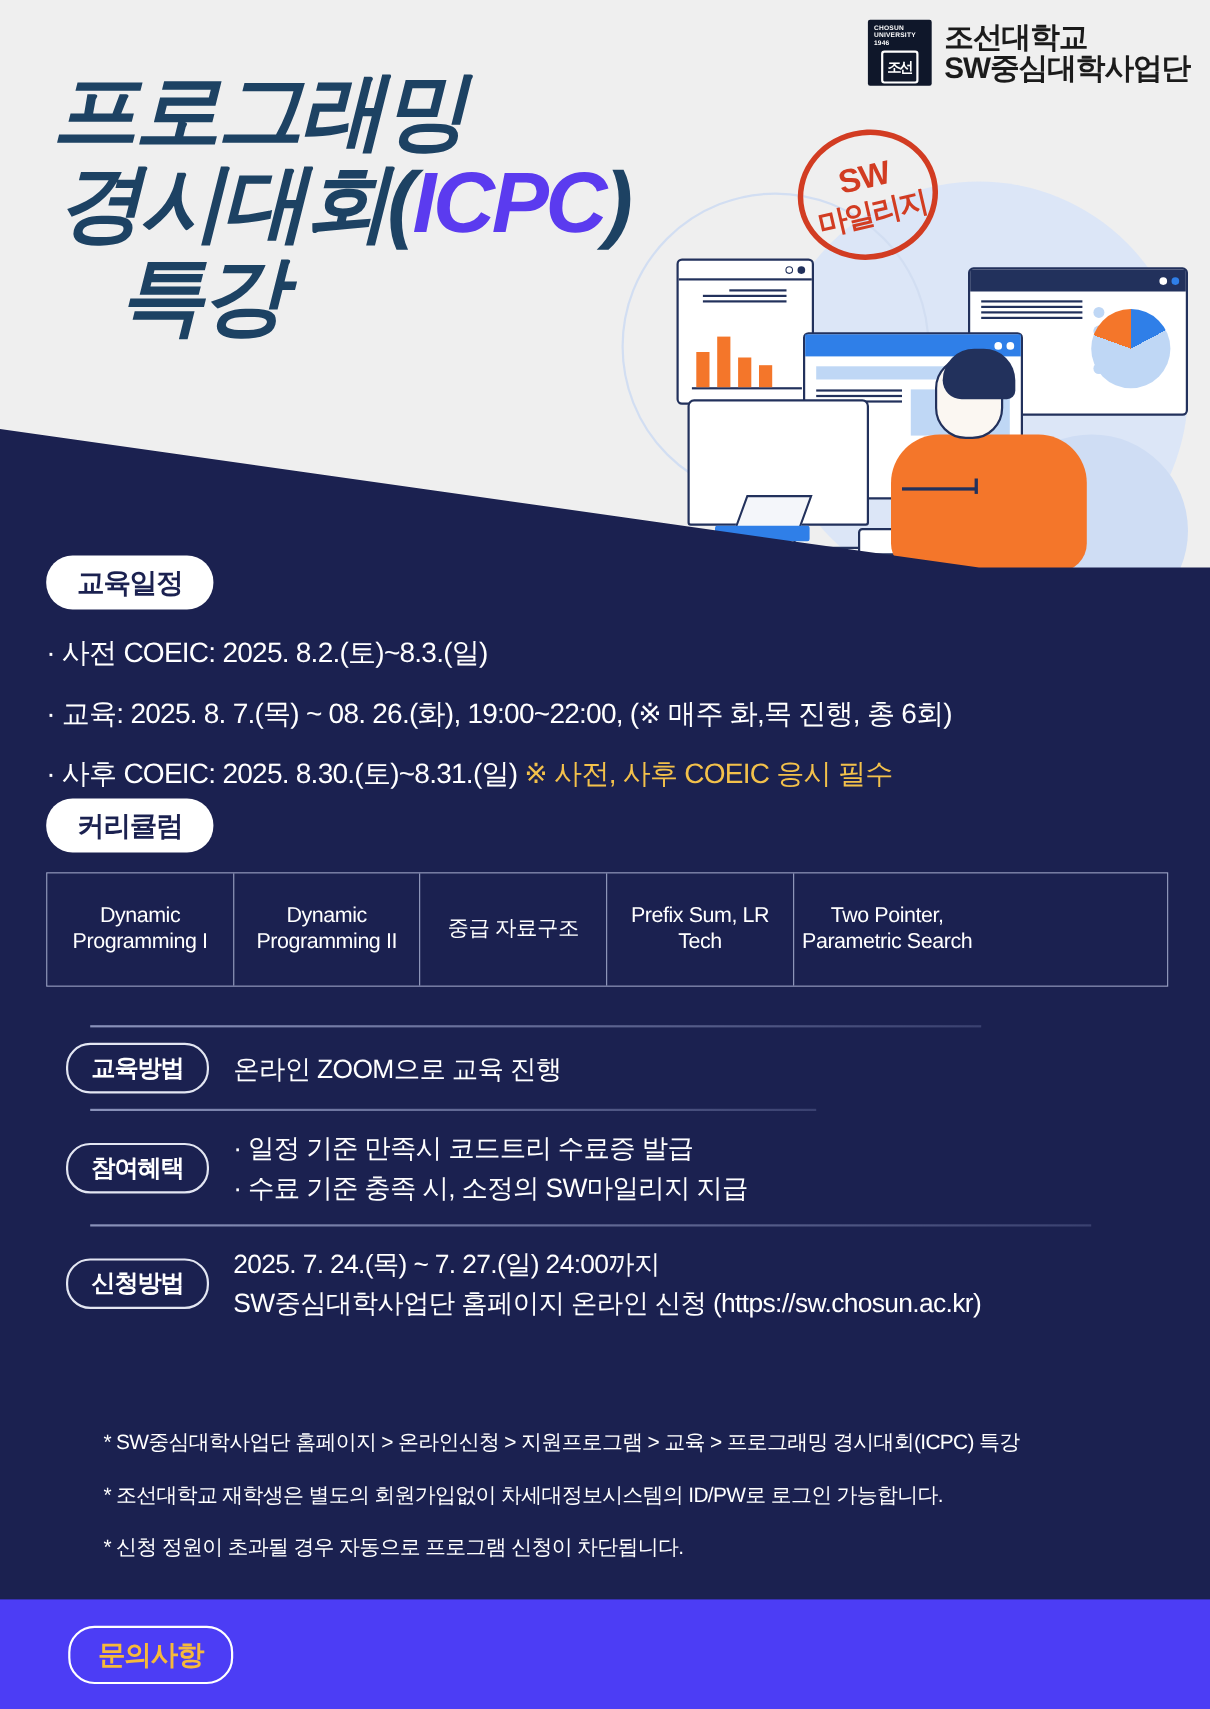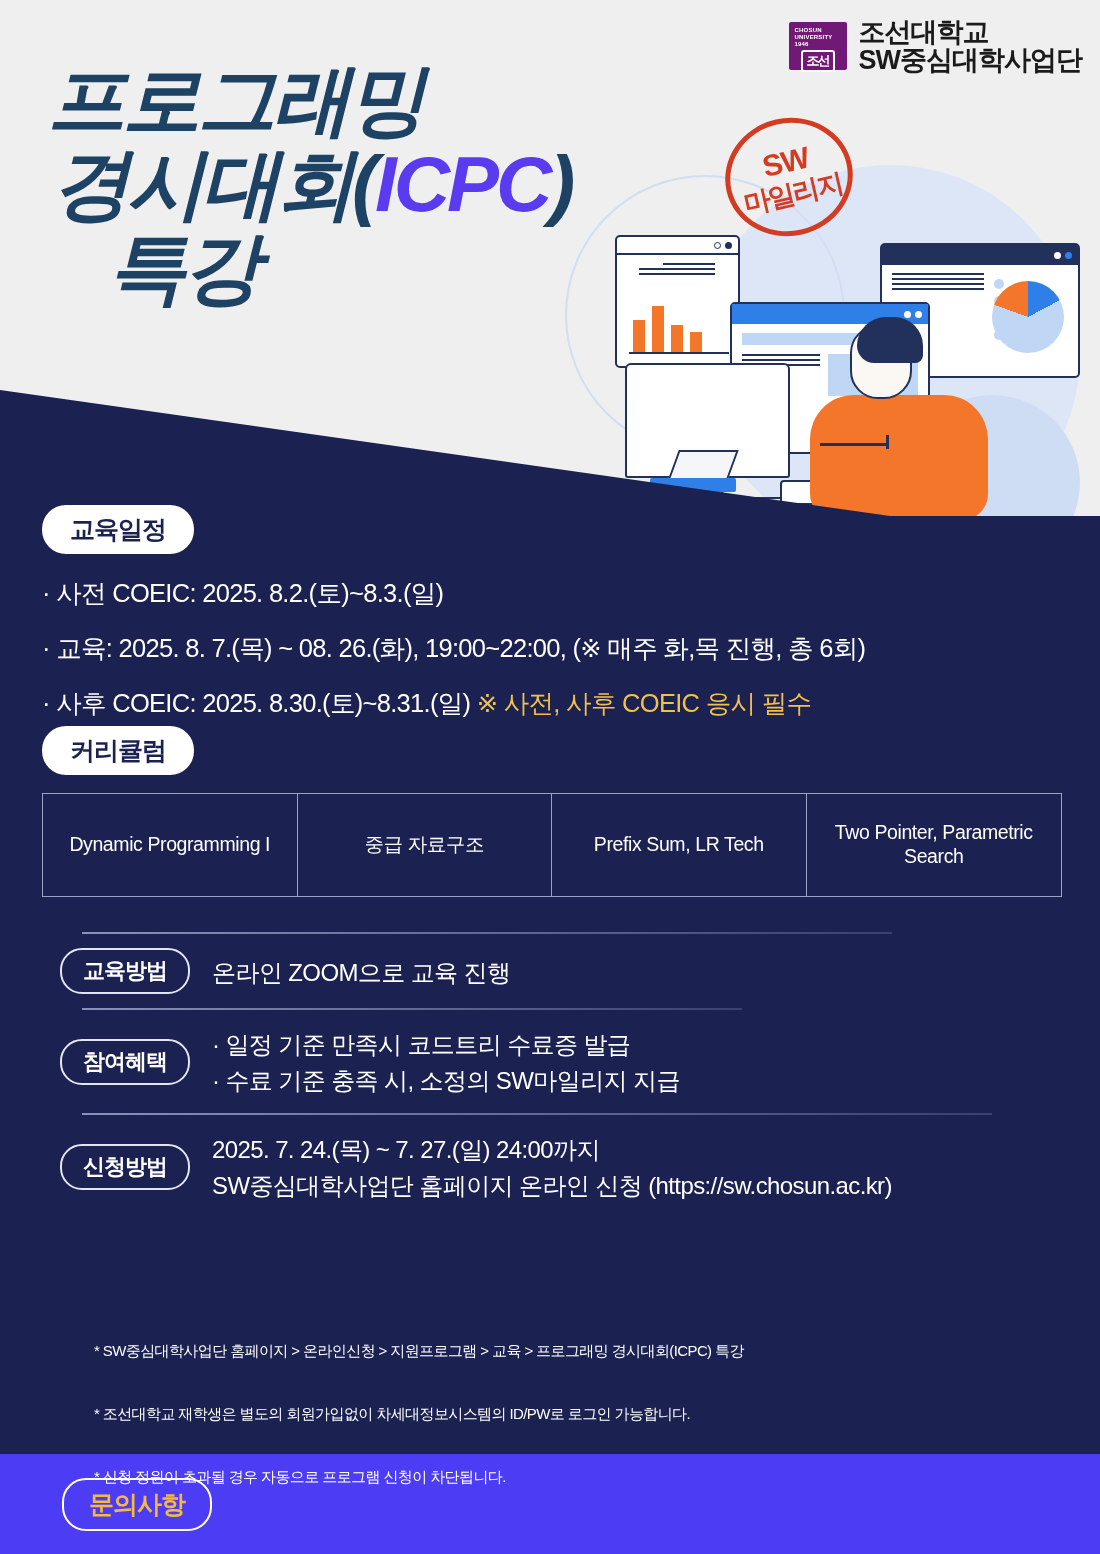--- a/index.html
+++ b/index.html
@@ -35,21 +35,21 @@
     background:#DCE6F7;
   }
   .deco-fill2 {
     left:905px; top:395px; width:175px; height:175px;
     background:#CFDDF4;
   }
 
   
   .logo { position:absolute; right:18px; top:18px; display:flex; align-items:center; gap:12px; }
   .logo-mark {
-    width:58px; height:48px; background:#701a75; border-radius:2px;
+    width:58px; height:60px; background:#0f172a; border-radius:2px;
     position:relative; display:flex; flex-direction:column;
     align-items:center; justify-content:flex-start; padding-top:5px;
   }
   .logo-mark .lm-top {
     color:#fff; font-size:6px; line-height:7px; font-weight:bold;
     letter-spacing:.2px; text-align:left; width:100%; padding-left:6px;
   }
   .logo-mark .lm-seal {
     margin-top:2px; width:34px; height:30px; border:2px solid #fff;
     border-radius:3px; display:flex; align-items:center; justify-content:center;
@@ -155,21 +155,21 @@
   .sched-list { margin-top:22px; }
   .sched-row {
     color:#FFFFFF; font-size:25.5px; letter-spacing:-0.7px;
     margin-bottom:20px; white-space:nowrap;
   }
   .sched-row .note { color:#F3C14B; }
 
   
   .sec-curri { position:absolute; left:42px; top:726px; width:1020px; }
   .curri-table {
-    margin-top:18px; display:grid; grid-template-columns:repeat(4,1fr);
+    margin-top:18px; display:grid; grid-template-columns:repeat(6,1fr);
     border:1px solid #9BA2C4; height:104px;
   }
   .curri-cell {
     display:flex; align-items:center; justify-content:center; text-align:center;
     color:#fff; font-size:19.5px; line-height:1.22; letter-spacing:-0.4px;
     border-right:1px solid #9BA2C4; padding:2px 3px;
   }
   .curri-cell:last-child { border-right:none; }
 
   
@@ -178,21 +178,21 @@
   .drow .dcontent { flex:1; padding-left:22px; padding-top:3px; }
   .dtext { color:#fff; font-size:24px; letter-spacing:-0.6px; line-height:1.5; white-space:nowrap; }
   .hr { height:2px; background:linear-gradient(to right,#8A92BA,#3A4170); margin:14px 0 14px 22px; }
   .hr.w1 { width:810px; }
   .hr.w2 { width:660px; }
   .hr.w3 { width:910px; }
   .drow.center { align-items:center; }
 
   
   .notes { position:absolute; left:94px; top:1298px; }
-  .note-line { color:#fff; font-size:15px; letter-spacing:-0.6px; margin-bottom:22px; white-space:nowrap;margin-top:44px; }
+  .note-line { color:#fff; font-size:19px; letter-spacing:-0.6px; margin-bottom:22px; white-space:nowrap; }
 
   
   .footer {
     position:absolute; left:0; bottom:0; width:1100px; height:100px;
     display:flex; align-items:center; padding-left:62px; 
   }
   .pill-footer {
     display:inline-flex; align-items:center; justify-content:center;
     border:2px solid #FFFFFF; color:#F6B93B; border-radius:24px;
     font-weight:bold; padding:8px 0; width:150px; font-size:25px; letter-spacing:-1px;
@@ -318,20 +318,21 @@
       <div class="sched-row"><span>· 사전 COEIC: 2025. 8.2.(토)~8.3.(일)</span></div>
       <div class="sched-row"><span>· 교육: 2025. 8. 7.(목) ~ 08. 26.(화), 19:00~22:00, (※ 매주 화,목 진행, 총 6회)</span></div>
       <div class="sched-row"><span>· 사후 COEIC: 2025. 8.30.(토)~8.31.(일)</span> <span class="note">※ 사전, 사후 COEIC 응시 필수</span></div>
     </div>
   </div>
 
   <div class="sec-curri">
     <div class="pill-solid">커리큘럼</div>
     <div class="curri-table">
       <div class="curri-cell">Dynamic Programming I</div>
+      <div class="curri-cell">Dynamic Programming II</div>
       <div class="curri-cell">중급 자료구조</div>
       <div class="curri-cell">Prefix Sum, LR Tech</div>
       <div class="curri-cell">Two Pointer, Parametric Search</div>
     </div>
   </div>
 
   <div class="details">
 
     <div class="hr w1"></div>
 

